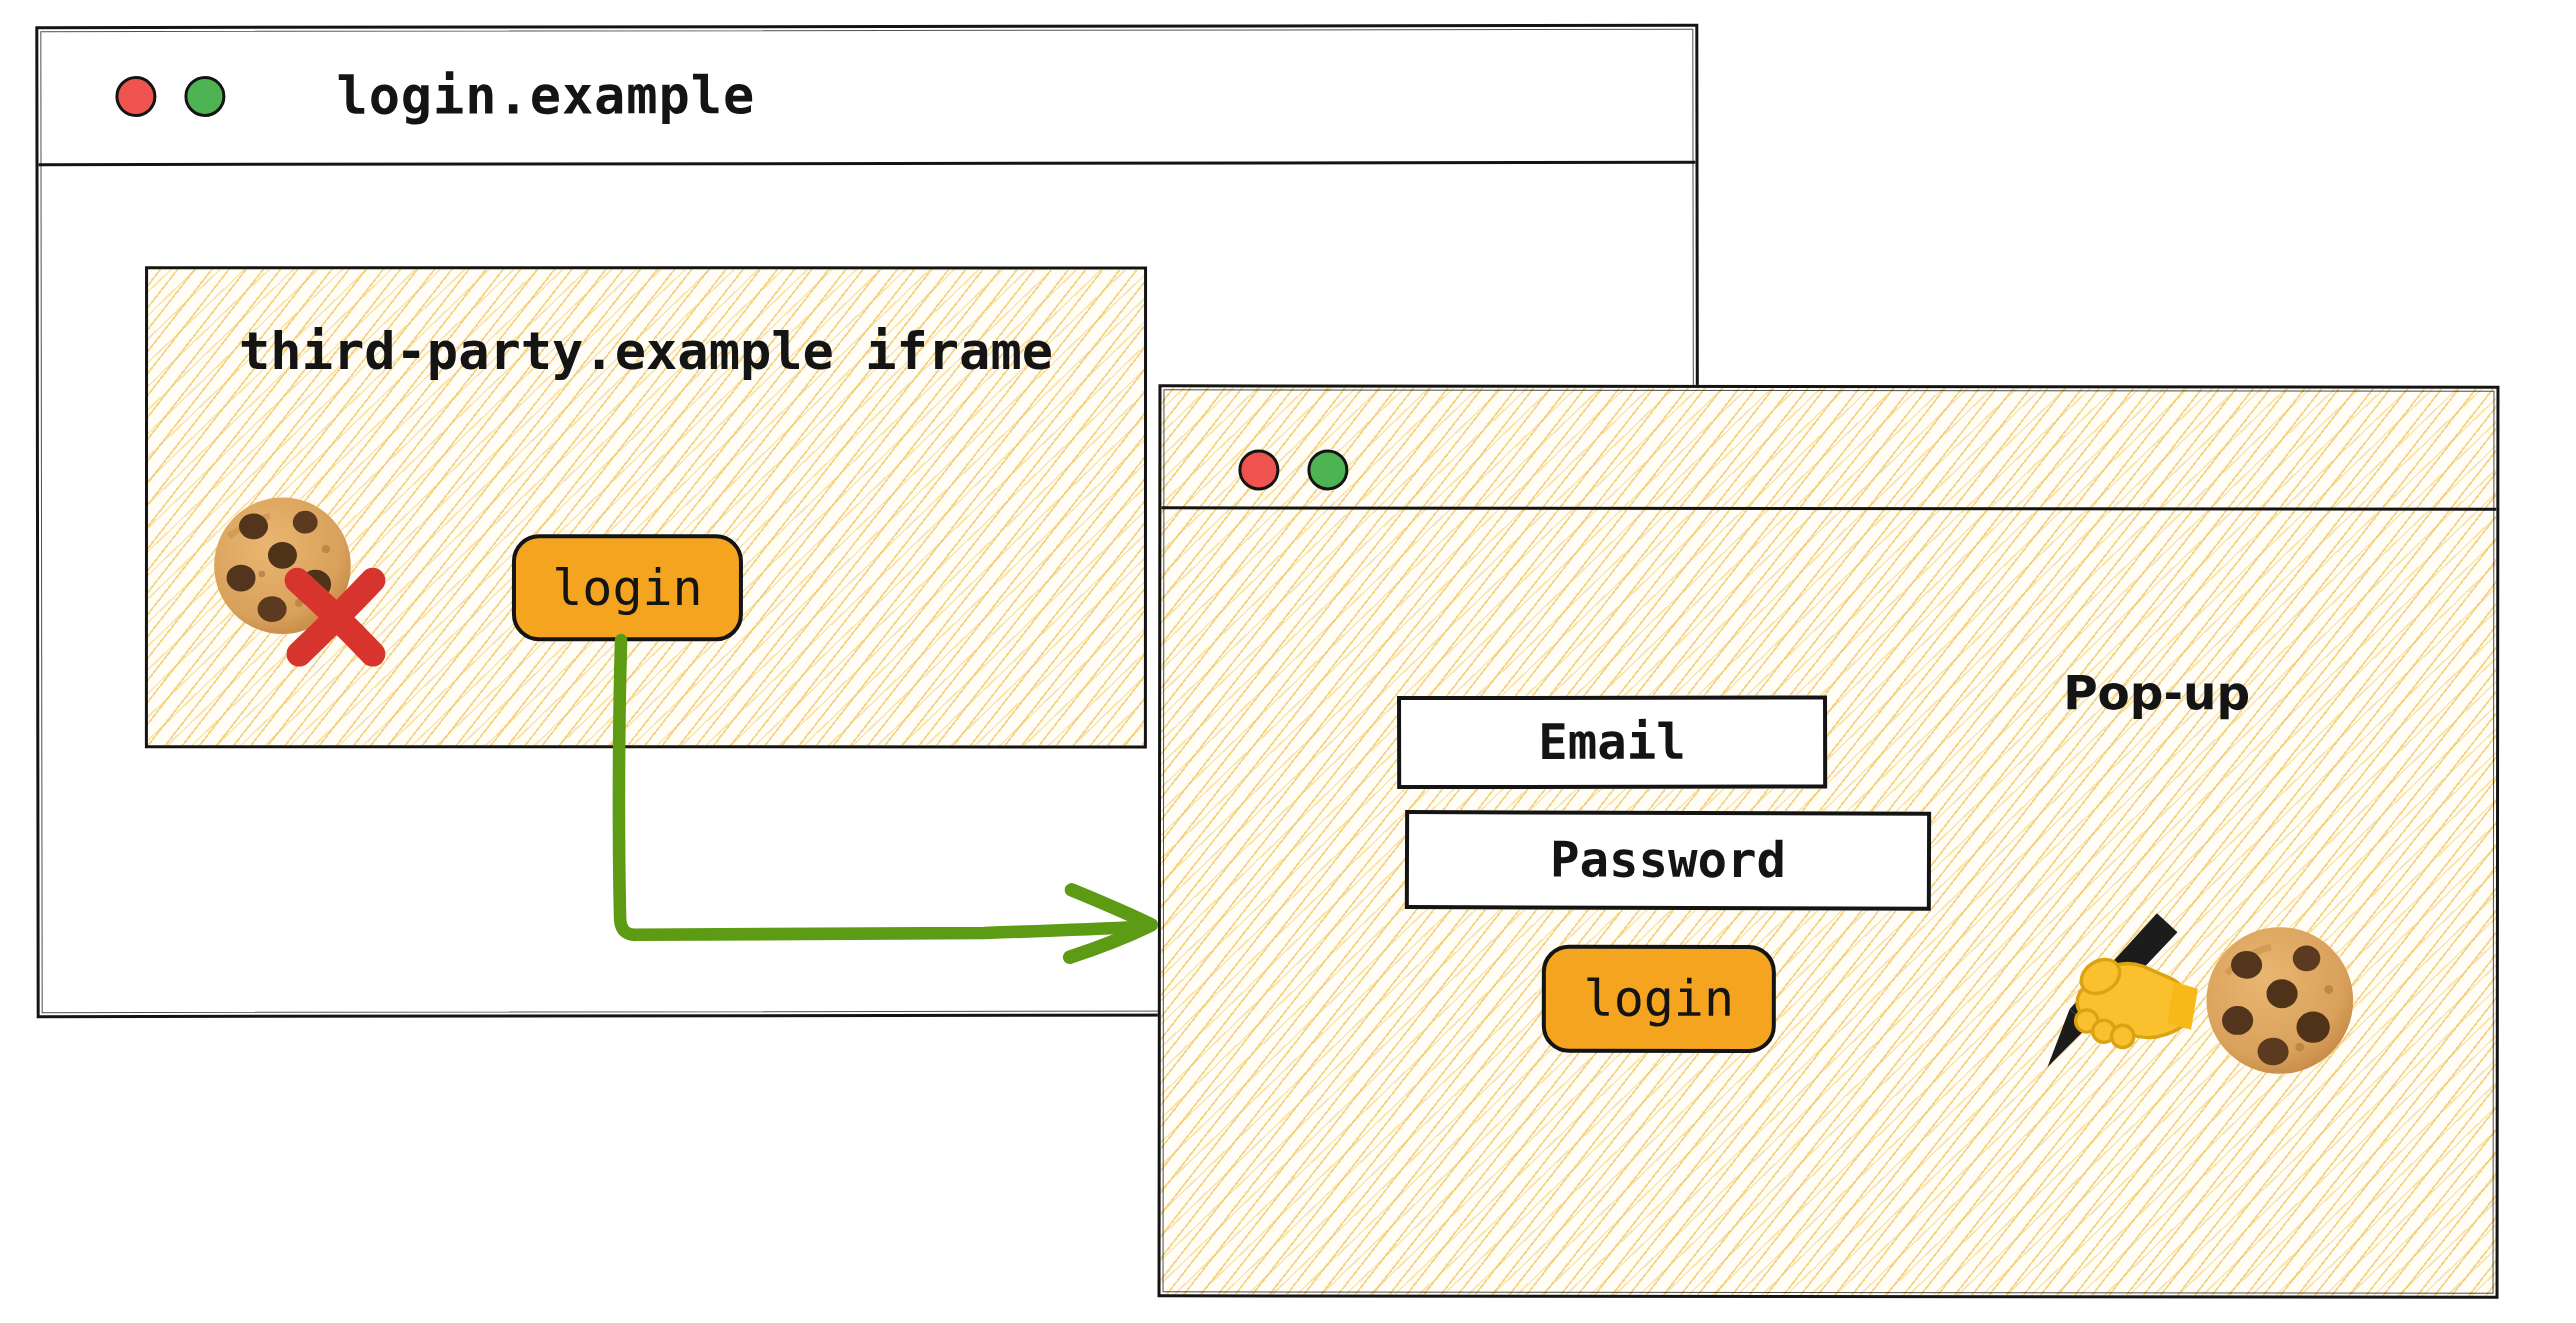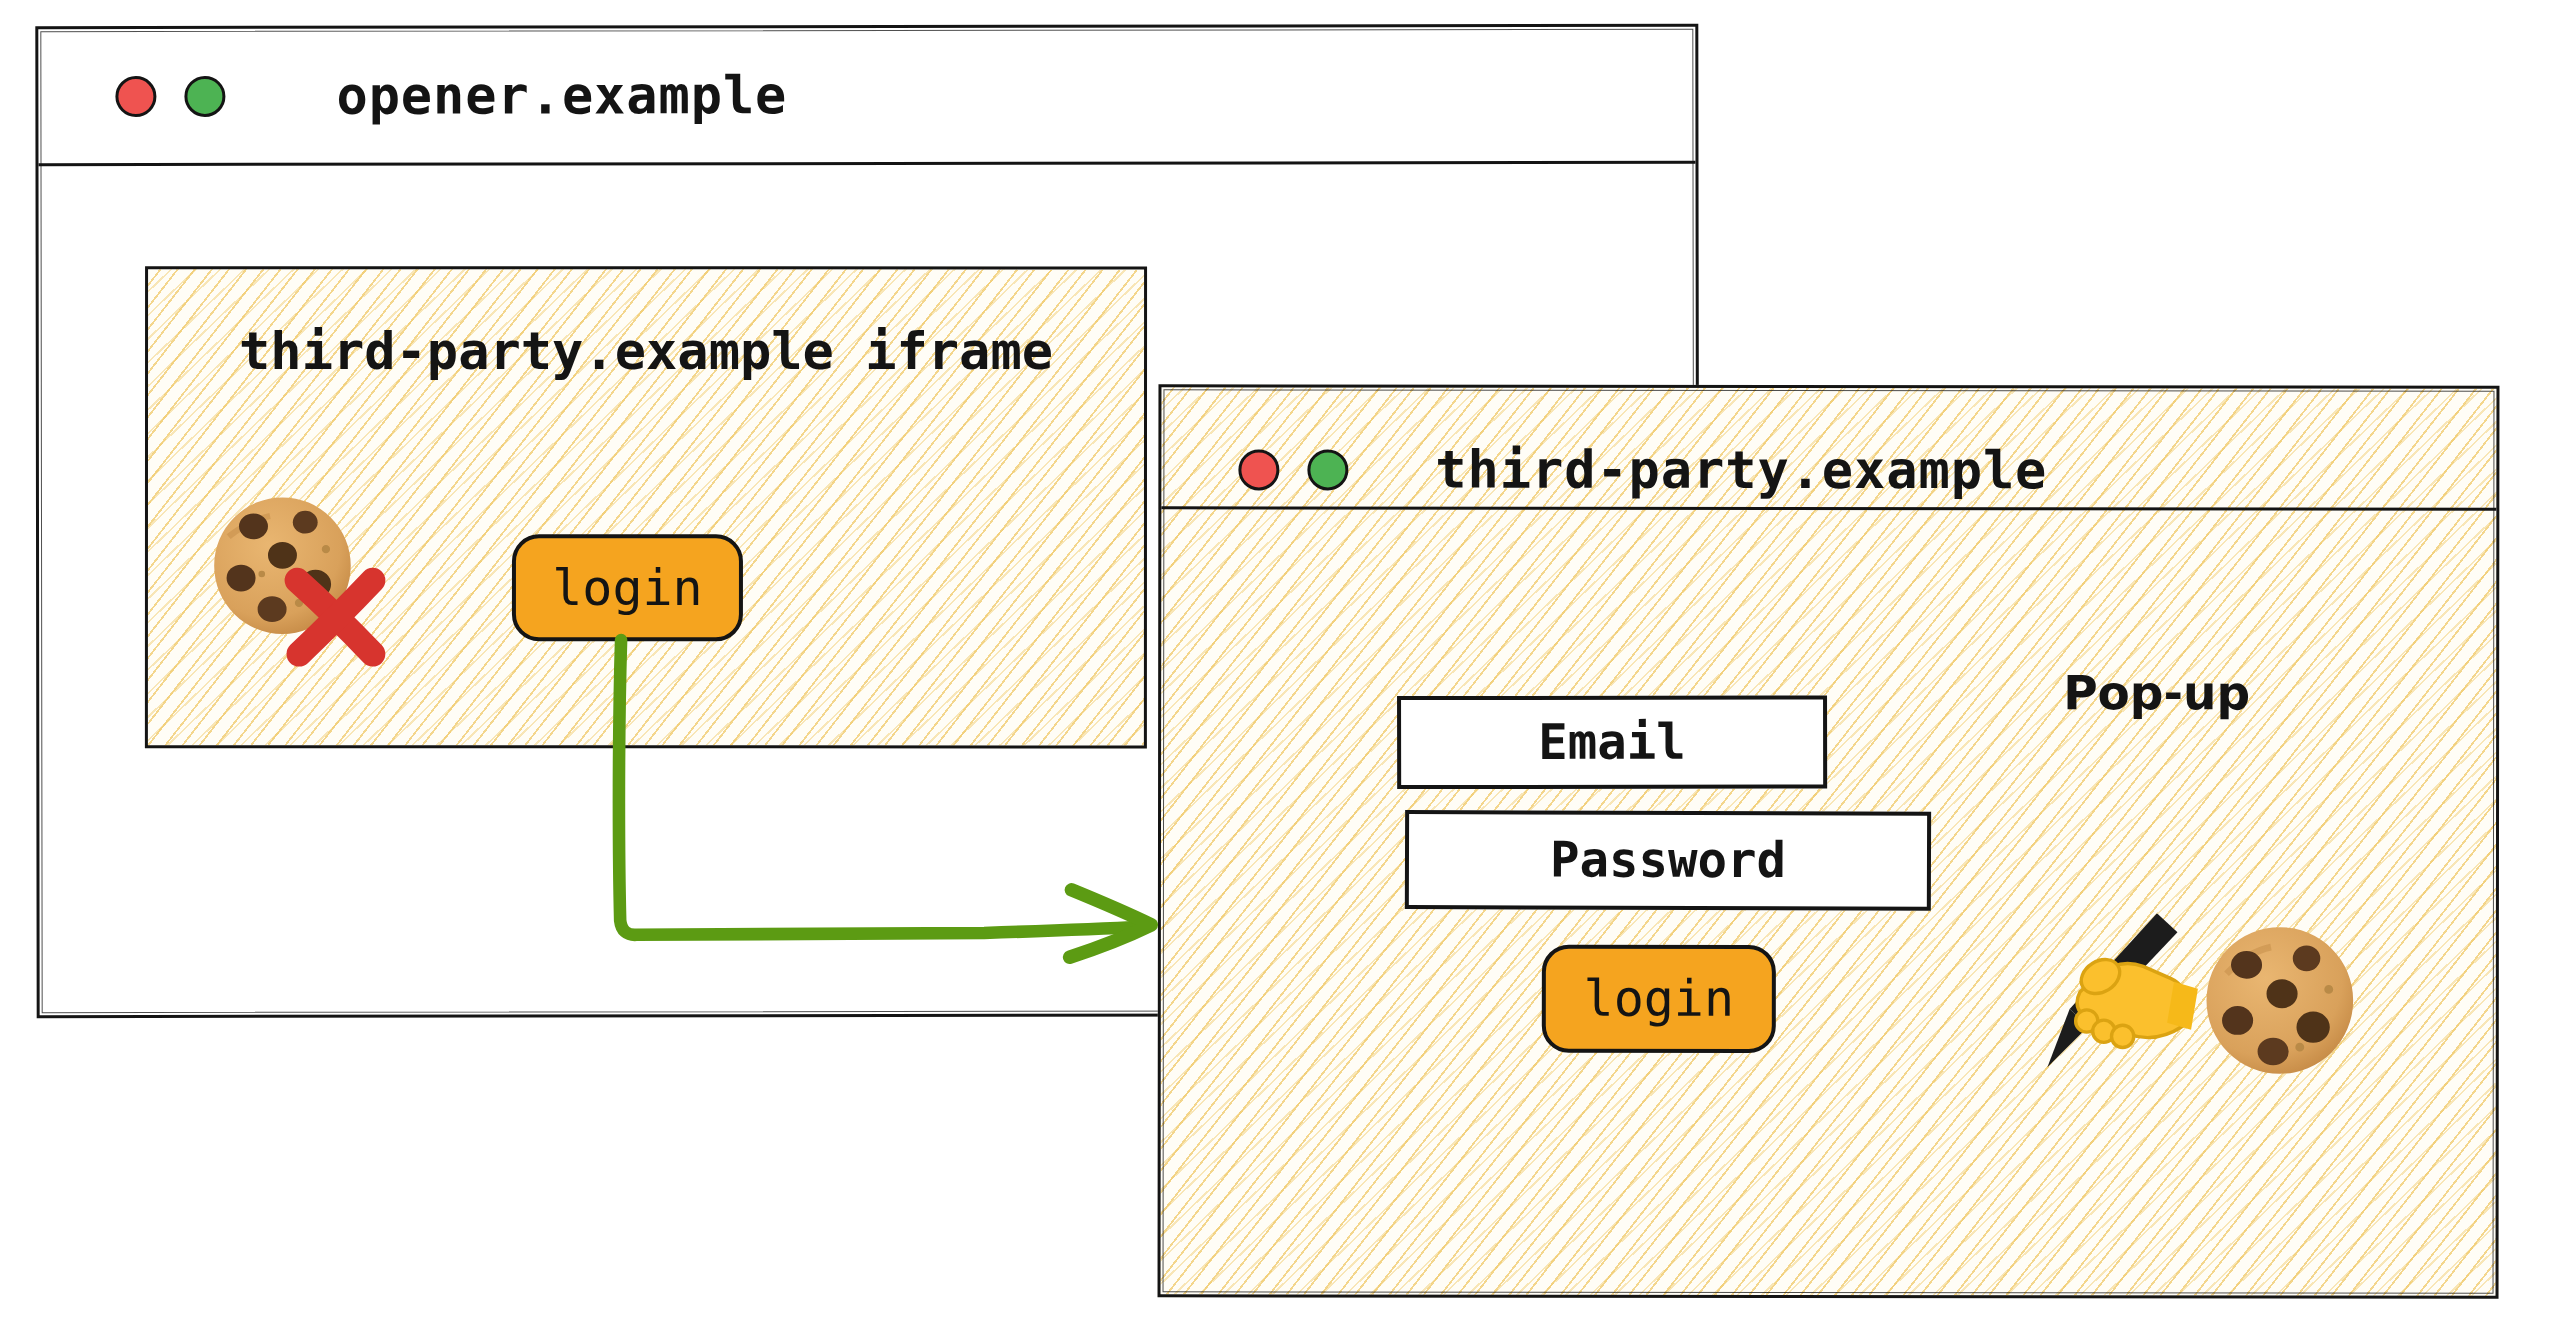--- a/index.html
+++ b/index.html
@@ -71,21 +71,21 @@
 
   #flow-arrow { position:absolute; left:0; top:0; width:2576px; height:1324px; z-index:60; pointer-events:none; }
 </style>
 </head>
 <body>
 
 <div class="window" id="opener-window">
   <div class="titlebar" id="opener-titlebar">
     <span class="dot red"></span>
     <span class="dot green"></span>
-    <span class="wtitle" id="opener-title">opener.example</span>
+    <span class="wtitle" id="opener-title">login.example</span>
   </div>
 
   <div class="hachure" id="tp-iframe">
     <div id="iframe-label">third-party.example iframe</div>
 
     <svg id="iframe-cookie" viewBox="0 0 72 72">
       <defs>
         <radialGradient id="ck1" cx="40%" cy="35%" r="75%">
           <stop offset="0%" stop-color="#e9b671"></stop>
             <stop offset="70%" stop-color="#d9a15b"></stop>
@@ -113,21 +113,20 @@
     <div class="sketchbtn" id="iframe-login">
       <span>login</span>
     </div>
   </div>
 </div>
 
 <div class="window hachure" id="popup-window">
   <div class="titlebar" id="popup-titlebar">
     <span class="dot red"></span>
     <span class="dot green"></span>
-    <span class="wtitle" id="popup-title">third-party.example</span>
   </div>
 
   <div class="sketchfield" id="email-field">
     <span>Email</span>
   </div>
 
   <div class="sketchfield" id="password-field">
     <span>Password</span>
   </div>
 

